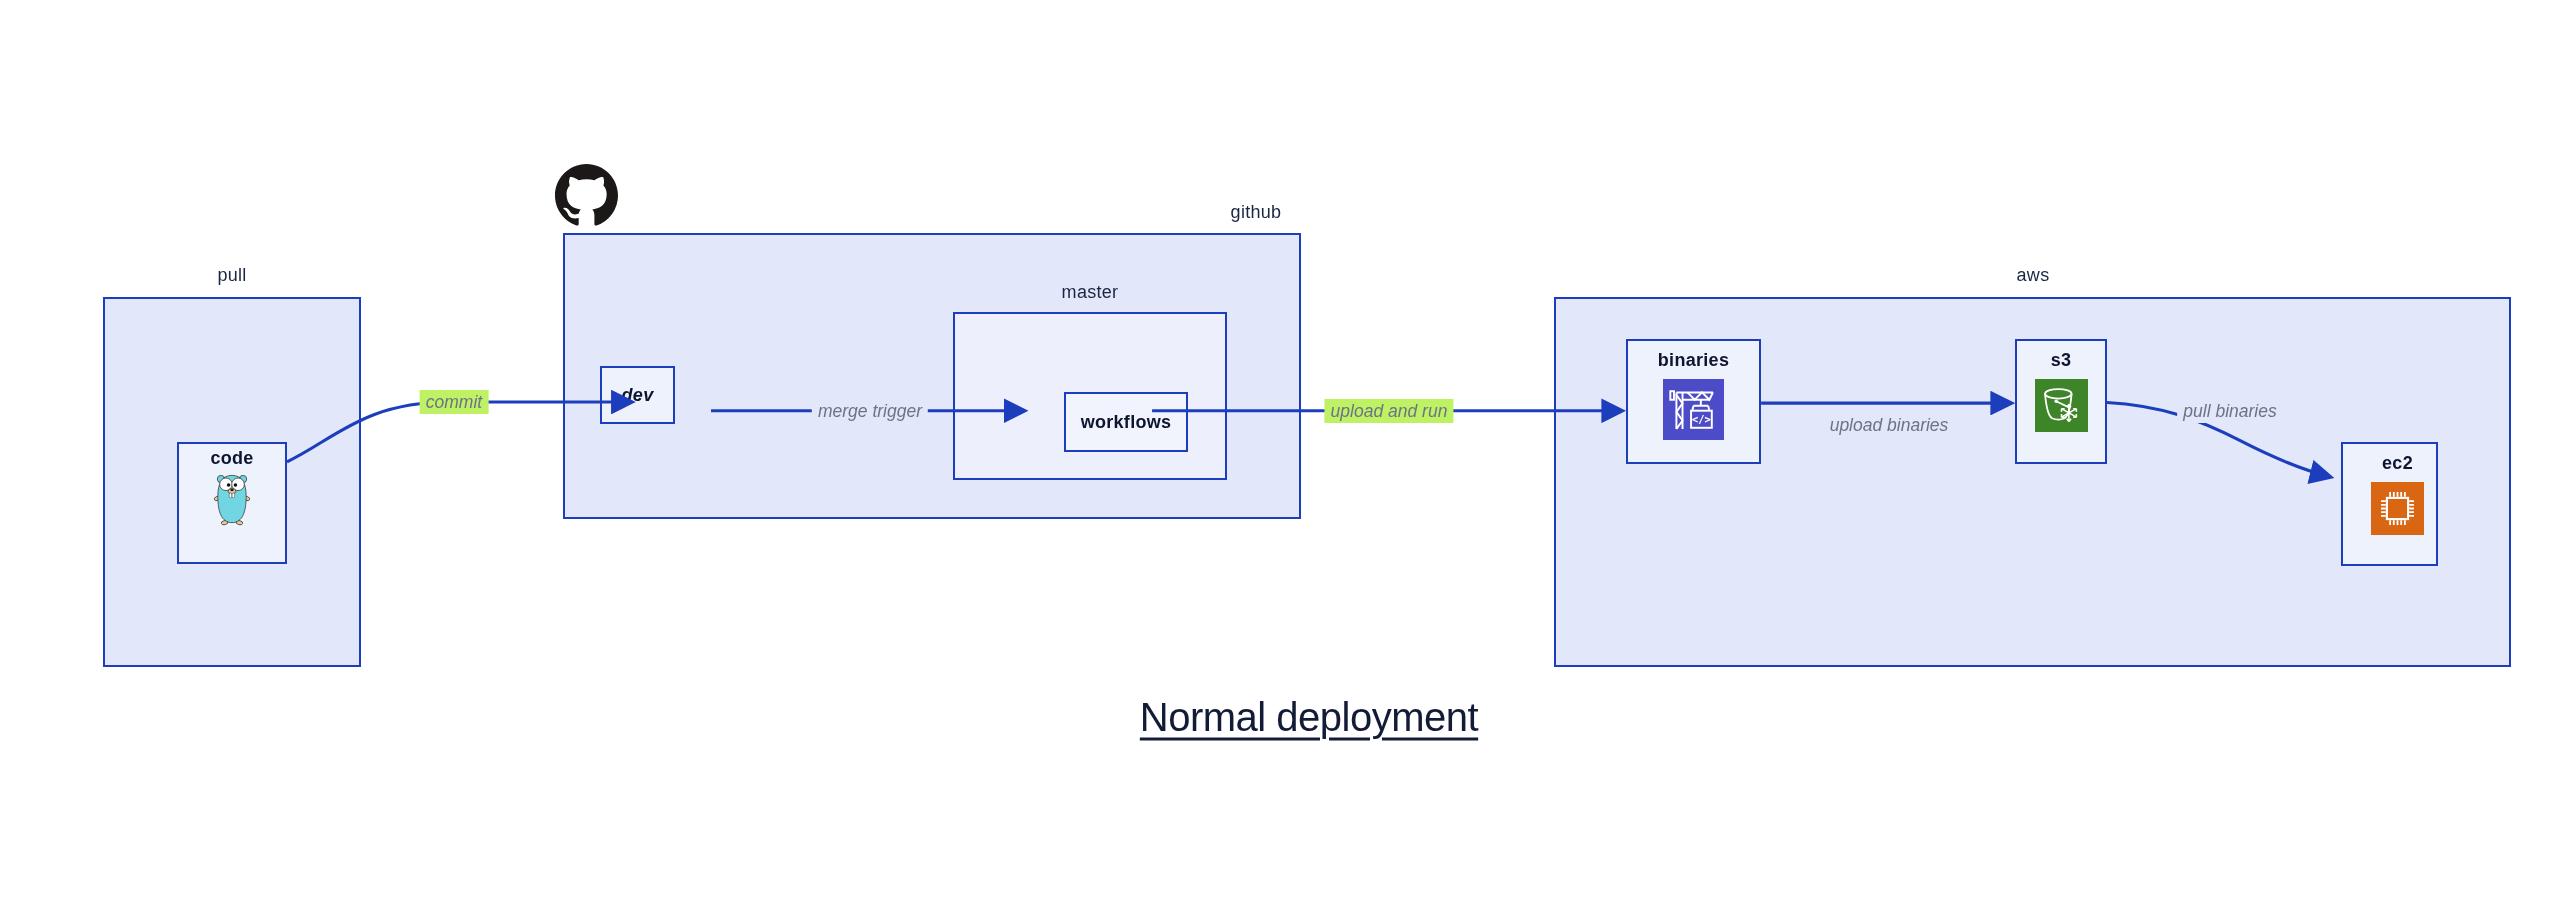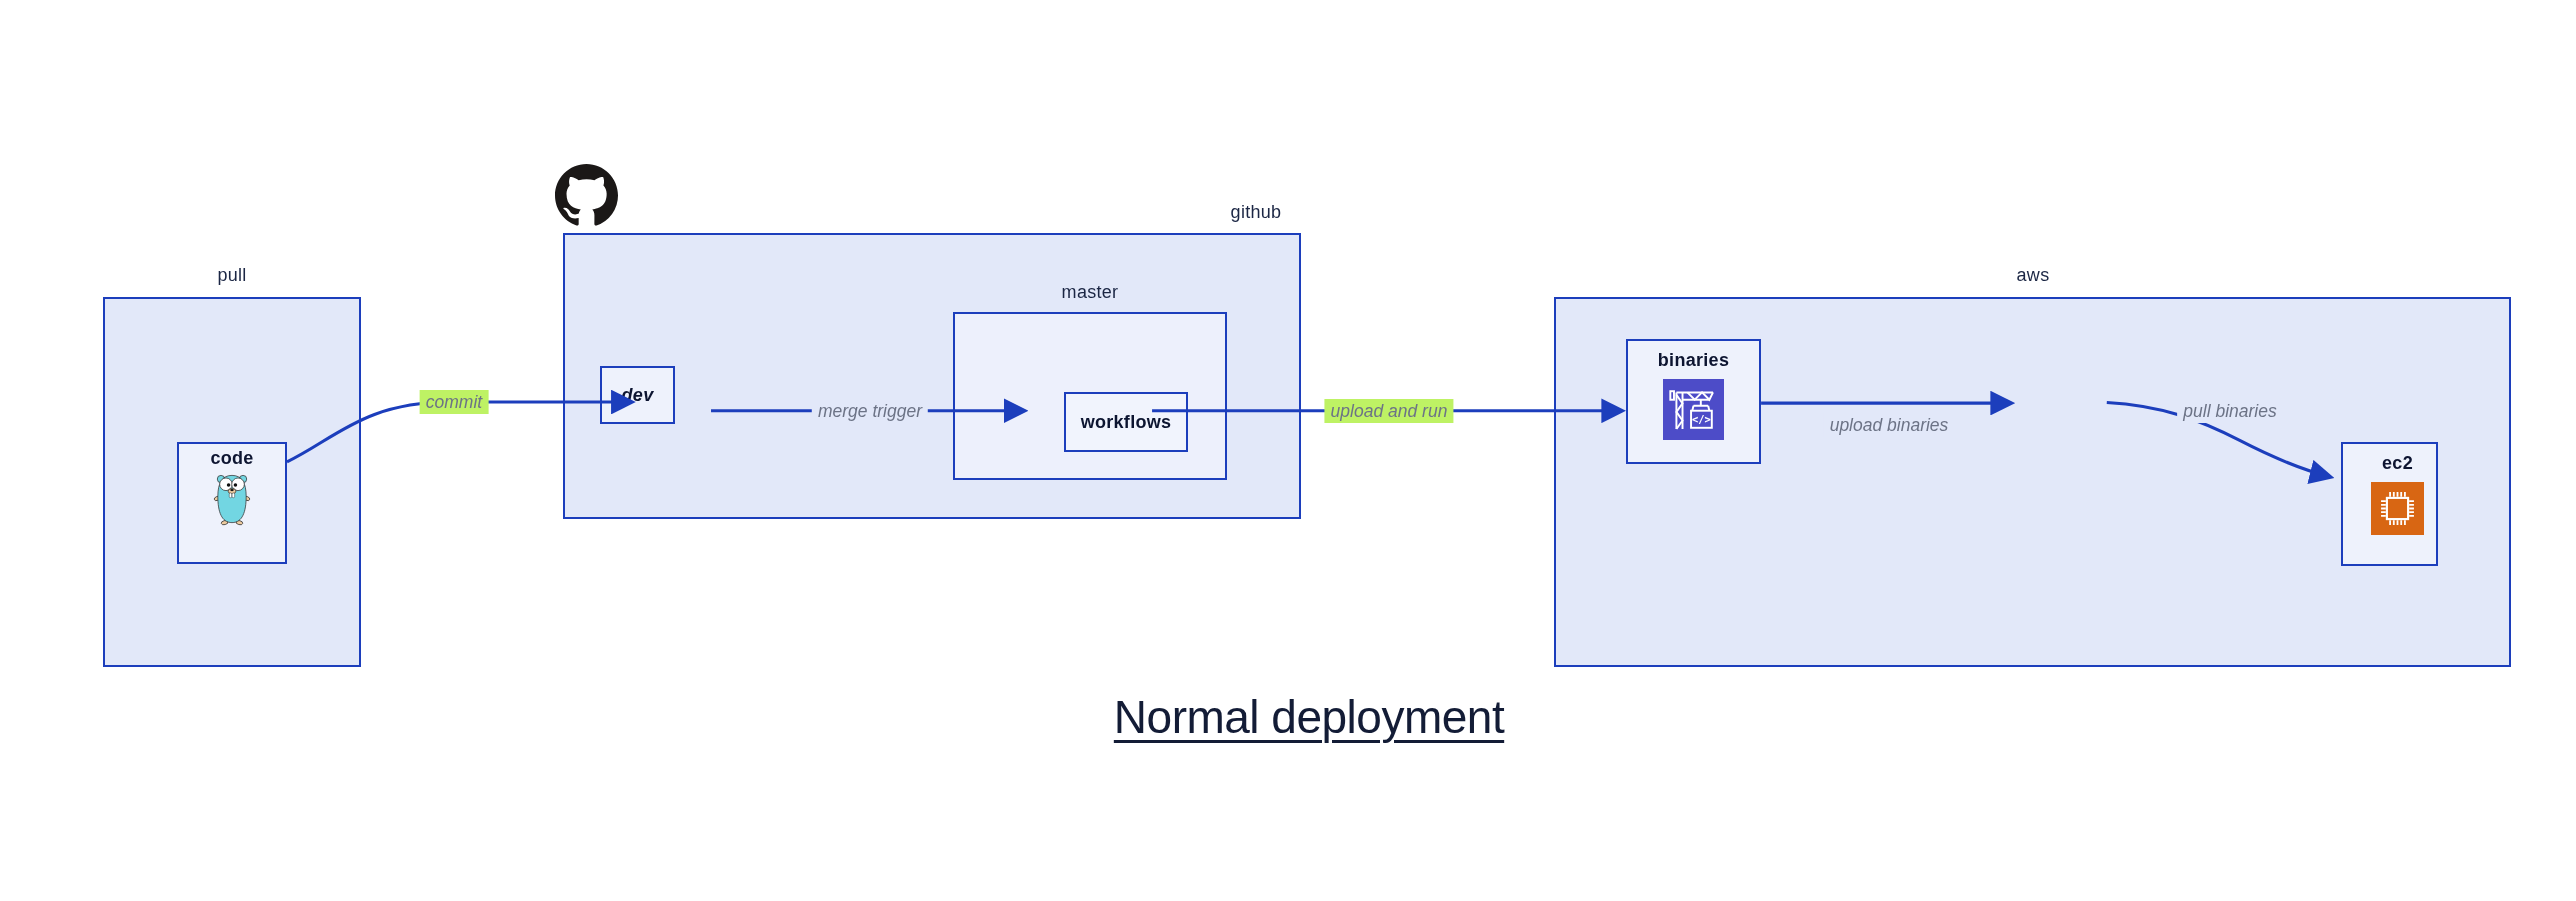--- a/index.html
+++ b/index.html
@@ -39,21 +39,21 @@
   .edges path.edge{fill:none;stroke:var(--edge-blue);stroke-width:6;}
   .edges .arrowhead{fill:var(--edge-blue);}
 
   .edge-label{position:absolute;transform:translate(-50%,-50%);z-index:5;font-size:17.5px;font-style:italic;
     font-weight:500;color:var(--edge-label-text);white-space:nowrap;padding:1.5px 6.2px;}
   .edge-label.bg-white{background:#bef264;}
   .edge-label.bg-fill{background:var(--container-fill);}
 
   .logo{position:absolute;z-index:3;}
 
-  .title{position:absolute;transform:translate(-50%,-50%);font-size:46px;font-weight:500;color:var(--title-text);
+  .title{position:absolute;transform:translate(-50%,-50%);font-size:40px;font-weight:500;color:var(--title-text);
     text-decoration:underline;text-decoration-thickness:3.1px;text-underline-offset:7.2px;z-index:6;white-space:nowrap;
     letter-spacing:-0.5px;}
 
   .icon-svg{display:block;}
 </style>
 </head>
 <body>
 
 <div class="canvas">
 
@@ -120,20 +120,40 @@
           <path d="M22,22 L82,22 M32,34 L76,34"></path>
           <path d="M40,22 L52,34 L64,22 L76,34 L82,22"></path>
           <path d="M62,34 L62,44 M50,44 L74,44 M50,44 L48,52 M74,44 L76,52"></path>
           <rect x="46" y="52" width="34" height="28"></rect>
         </g>
         <text x="63" y="72" text-anchor="middle" font-size="17" font-weight="bold" font-family="'DejaVu Sans Mono',monospace" fill="#ffffff">&lt;/&gt;</text>
       </svg>
     </div>
   </div>
 
+  <div class="node icon-node" style="left:2015px;top:339px;width:92px;height:125px;">
+    <div class="nlabel">s3</div>
+    <div>
+      <svg class="icon-svg" width="53" height="53" viewBox="0 0 100 100">
+        <rect x="0" y="0" width="100" height="100" fill="var(--s3-bg)"></rect>
+        <g stroke="#ffffff" stroke-width="3.4" fill="none">
+          <ellipse cx="44" cy="28" rx="25" ry="9"></ellipse>
+          <path d="M19,28 C21,52 25,69 32,74 M69,28 C67,52 63,69 56,74 M32,74 Q44,79 56,74"></path>
+          <path d="M40,42 L67,55"></path>
+        </g>
+        <circle cx="40" cy="42" r="3.4" fill="#ffffff"></circle>
+        <g stroke="#ffffff" stroke-width="3" fill="none">
+          <path d="M64,48 L64,80 M50,56 L78,72 M78,56 L50,72"></path>
+          <path d="M64,48 L60,53 M64,48 L68,53 M64,80 L60,75 M64,80 L68,75"></path>
+          <path d="M50,56 L56,56 M50,56 L50,62 M78,72 L72,72 M78,72 L78,66"></path>
+          <path d="M78,56 L72,56 M78,56 L78,62 M50,72 L56,72 M50,72 L50,66"></path>
+        </g>
+      </svg>
+    </div>
+  </div>
 
   <div class="node icon-node" style="left:2341px;top:442px;width:97px;height:124px;padding-left:16px;">
     <div class="nlabel">ec2</div>
     <div>
       <svg class="icon-svg" width="53" height="53" viewBox="0 0 100 100">
         <rect x="0" y="0" width="100" height="100" fill="var(--ec2-bg)"></rect>
         <rect x="30" y="30" width="40" height="40" fill="none" stroke="#ffffff" stroke-width="4"></rect>
         <g stroke="#ffffff" stroke-width="3.4">
           <path d="M36,28 L36,19 M43,28 L43,19 M50,28 L50,19 M57,28 L57,19 M64,28 L64,19"></path>
           <path d="M36,72 L36,81 M43,72 L43,81 M50,72 L50,81 M57,72 L57,81 M64,72 L64,81"></path>

